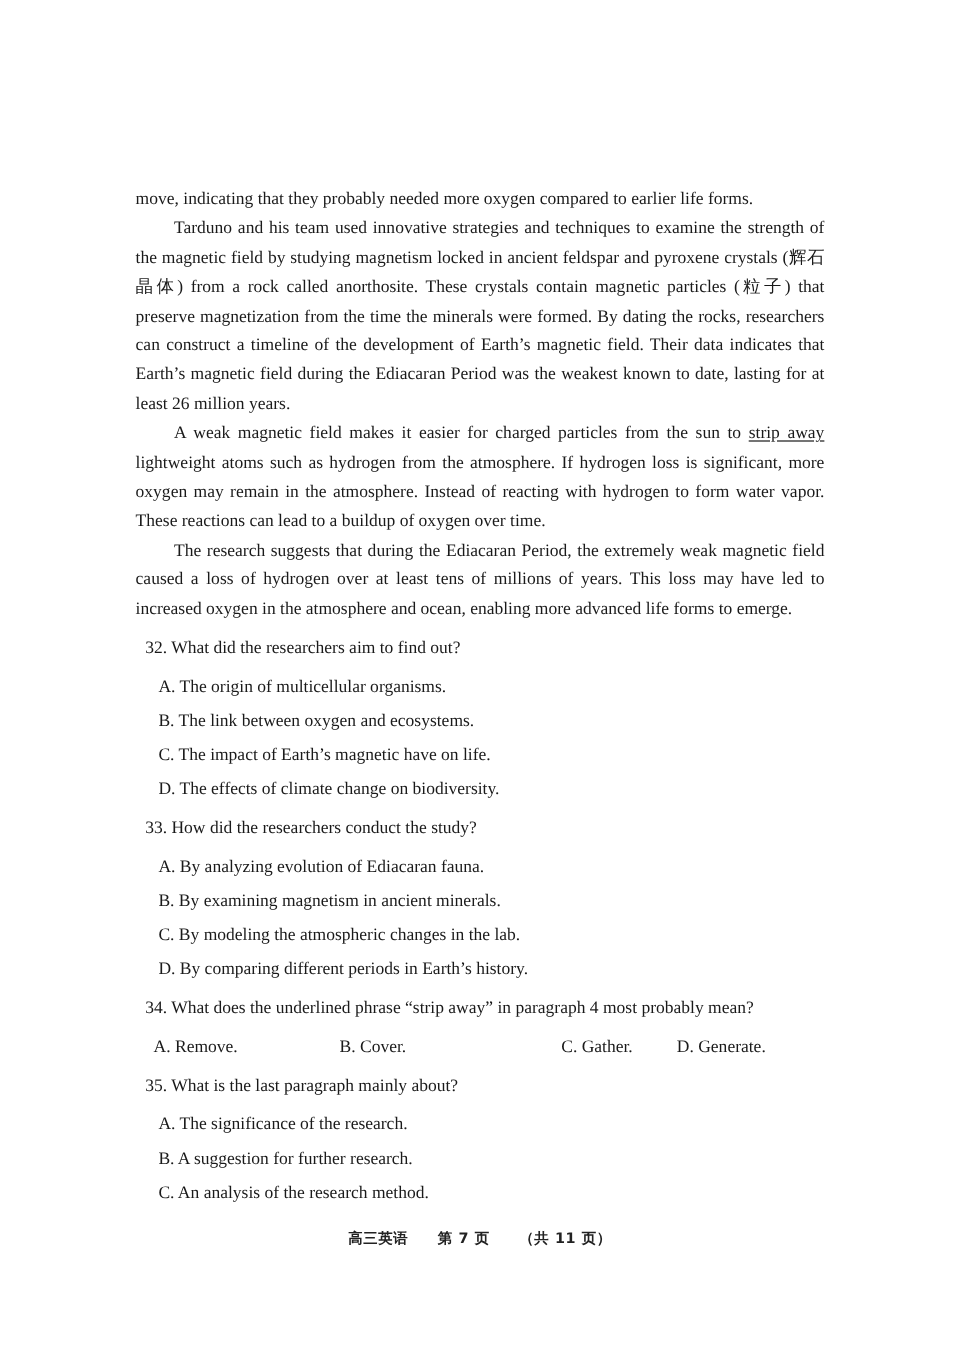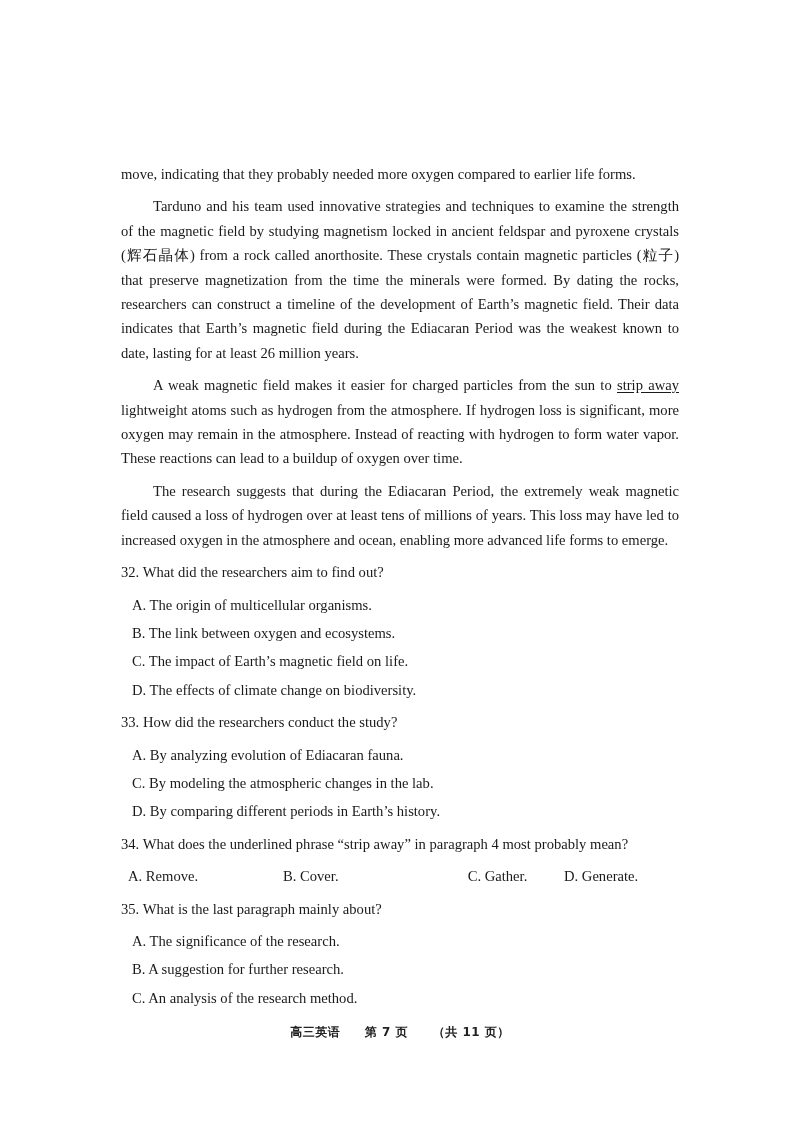--- a/index.html
+++ b/index.html
@@ -11,21 +11,21 @@
       position: relative;
       overflow: hidden;
     }
     .page {
       position: absolute;
       left: 113px; top: 154px;
       width: 574px;
       font-size: 14.6px;
       line-height: 24.4px;
     }
-    .para { margin: 8px; text-align: justify; text-align-last: auto; }
+    .para { margin: 0; text-align: justify; text-align-last: auto; }
     .para.indent { text-indent: 32px; }
     .u { text-decoration: underline; text-underline-offset: 2px; }
     .q { margin: 8px; }
     .opt { margin: 4px; padding-left: 15px; }
     .opt-row { display: flex; padding-left: 15px; }
     .opt-row span { display: inline-block; }
     .opt-row span:nth-child(1) { width: 155px; }
     .opt-row span:nth-child(2) { width: 148px; }
     .opt-row span:nth-child(3) { width: 133px; text-align: center; }
     .footer {
@@ -49,27 +49,28 @@
   <p class="para indent">Tarduno and his team used innovative strategies and techniques to examine the strength of the magnetic field by studying magnetism locked in ancient feldspar and pyroxene crystals (辉石晶体) from a rock called anorthosite. These crystals contain magnetic particles (粒子) that preserve magnetization from the time the minerals were formed. By dating the rocks, researchers can construct a timeline of the development of Earth’s magnetic field. Their data indicates that Earth’s magnetic field during the Ediacaran Period was the weakest known to date, lasting for at least 26 million years.</p>
 
   <p class="para indent"><span>A weak magnetic field makes it easier for charged particles from the sun to </span><span class="u">strip away</span><span> lightweight atoms such as hydrogen from the atmosphere. If hydrogen loss is significant, more oxygen may remain in the atmosphere. Instead of reacting with hydrogen to form water vapor. These reactions can lead to a buildup of oxygen over time.</span></p>
 
   <p class="para indent">The research suggests that during the Ediacaran Period, the extremely weak magnetic field caused a loss of hydrogen over at least tens of millions of years. This loss may have led to increased oxygen in the atmosphere and ocean, enabling more advanced life forms to emerge.</p>
 
   <div>
     <p class="q">32. What did the researchers aim to find out?</p>
     <p class="opt">A. The origin of multicellular organisms.</p>
     <p class="opt">B. The link between oxygen and ecosystems.</p>
-    <p class="opt">C. The impact of Earth’s magnetic field on life.</p>
+    <p class="opt">C. The impact of Earth’s magnetic have on life.</p>
     <p class="opt">D. The effects of climate change on biodiversity.</p>
   </div>
 
   <div>
     <p class="q">33. How did the researchers conduct the study?</p>
     <p class="opt">A. By analyzing evolution of Ediacaran fauna.</p>
+    <p class="opt">B. By examining magnetism in ancient minerals.</p>
     <p class="opt">C. By modeling the atmospheric changes in the lab.</p>
     <p class="opt">D. By comparing different periods in Earth’s history.</p>
   </div>
 
   <div>
     <p class="q">34. What does the underlined phrase “strip away” in paragraph 4 most probably mean?</p>
     <div class="opt-row">
       <span>A. Remove.</span>
       <span>B. Cover.</span>
       <span>C. Gather.</span>

